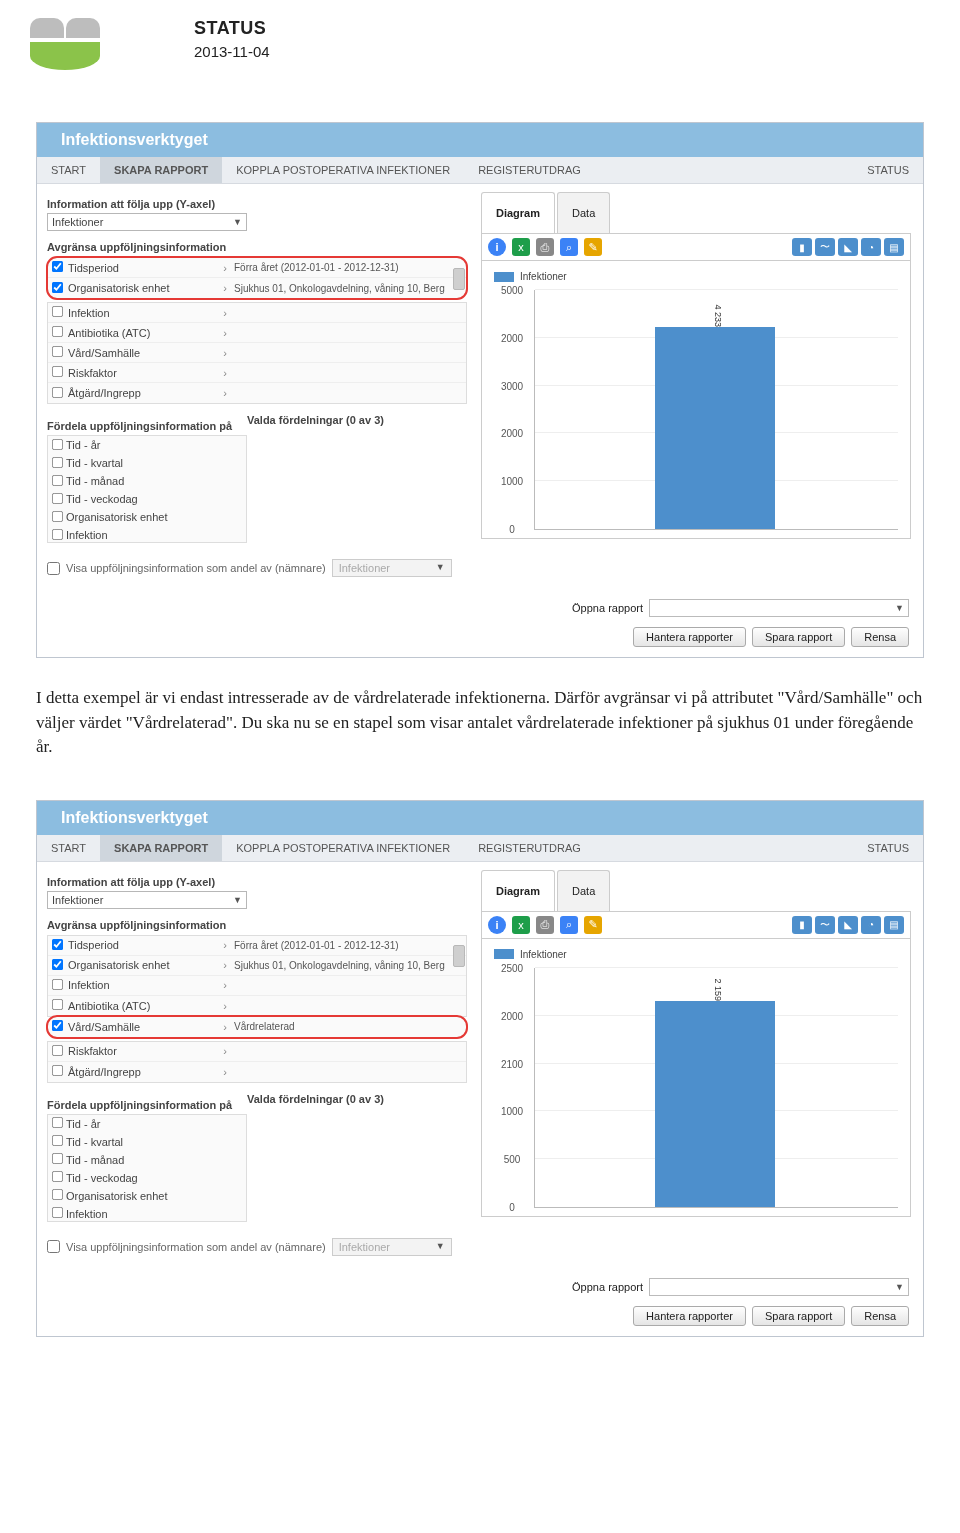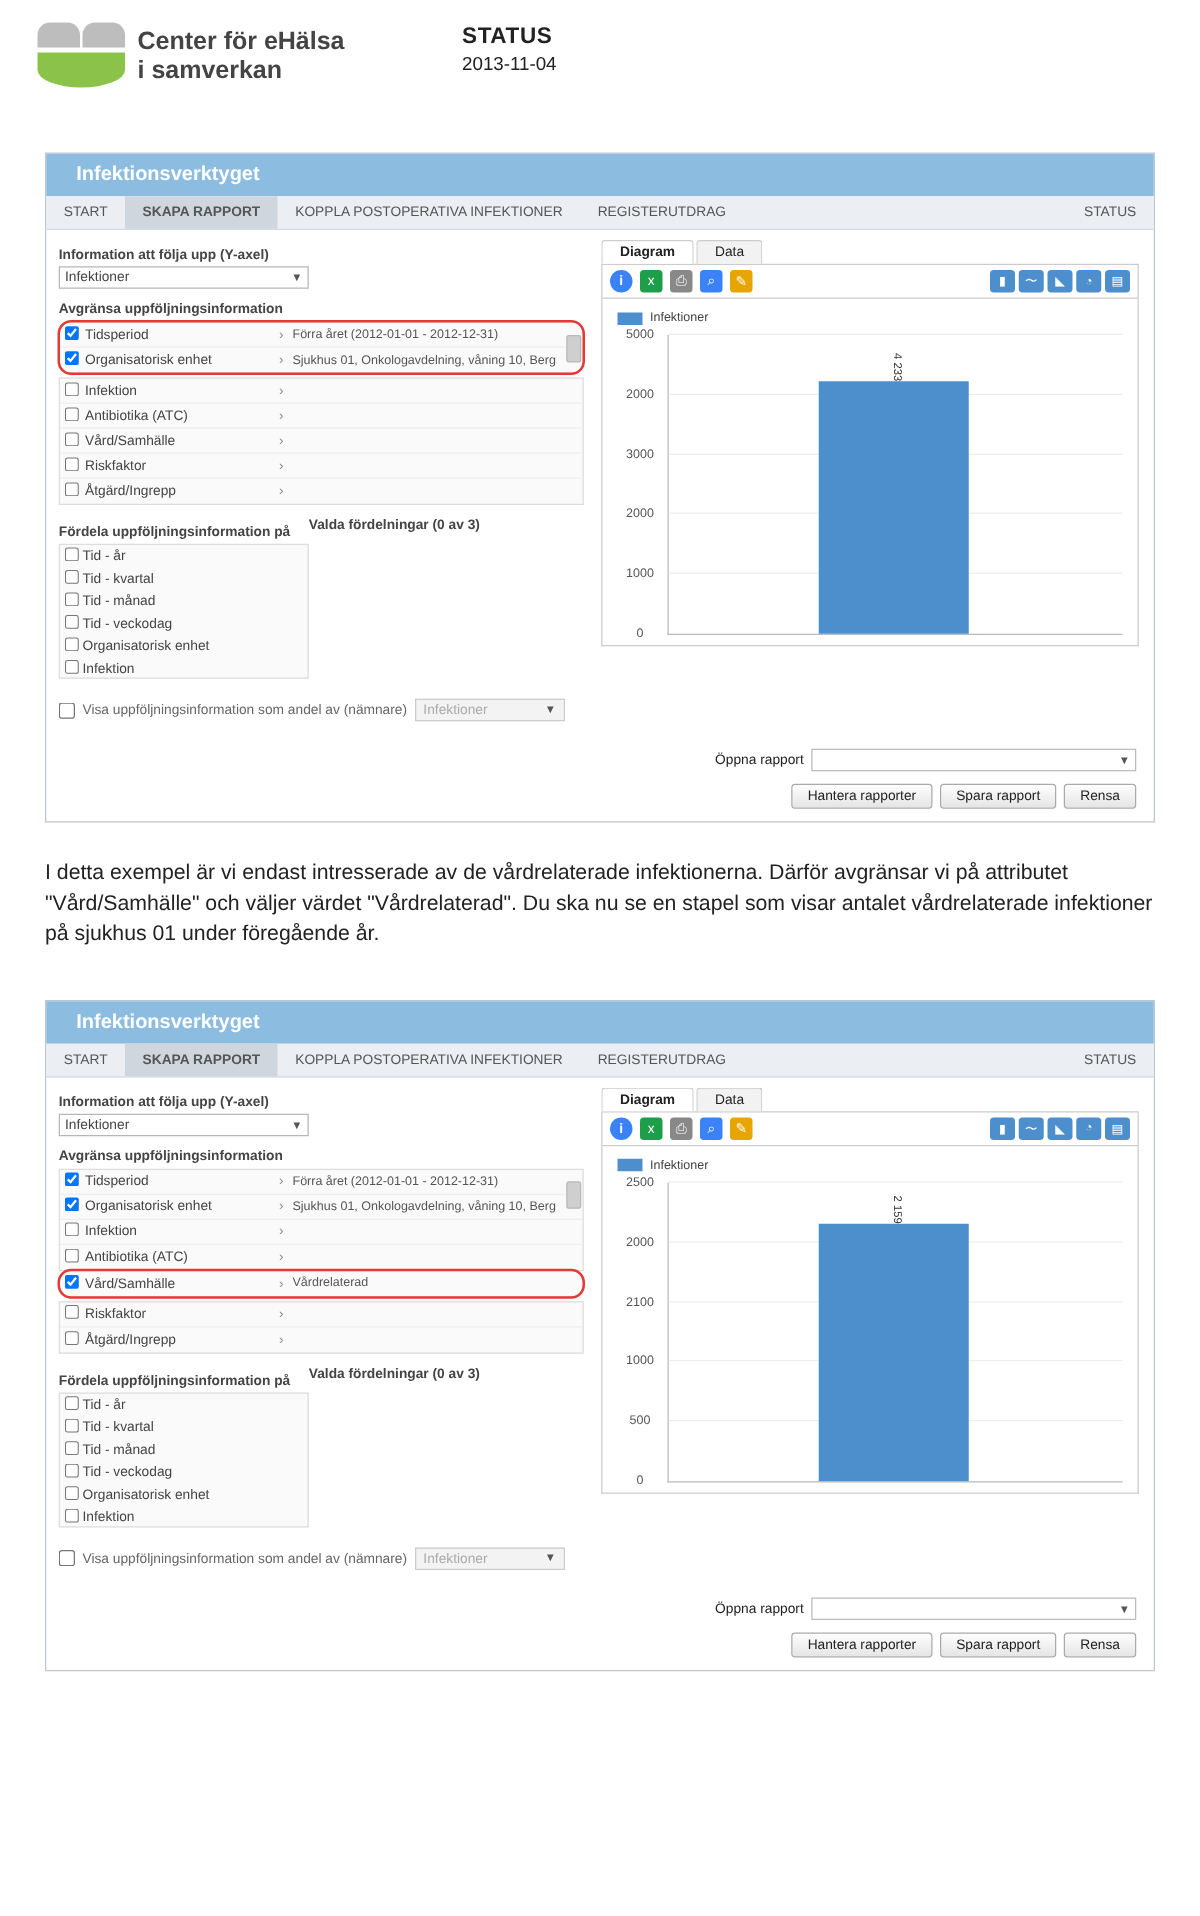--- a/index.html
+++ b/index.html
@@ -108,21 +108,21 @@
   }
   .split-item { display: flex; align-items: center; height: 18px; font-size: 11px; }
   .split-col2 { font-weight: bold; font-size: 11px; }
   .andel-row { display:flex; align-items:center; margin-top:16px; gap:6px; font-size:11px; color:#666;}
   .readonly-field { border:1px solid #ccc; background:#f3f3f3; padding:2px 6px; width:120px; color:#aaa; font-size:11px; display:flex; justify-content:space-between;}
   .tabs { display: flex; gap: 2px; }
   .tab {
     border: 1px solid #ccc;
     border-bottom: none;
     background: #f2f2f2;
-    padding: 3px 14px;
+    padding: 14px 14px;
     font-size: 11px;
     border-radius: 3px 3px 0 0;
   }
   .tab.active { background: #fff; font-weight: bold;}
   .toolbar {
     border: 1px solid #ccc;
     padding: 4px 6px;
     display: flex;
     align-items: center;
     gap: 6px;
@@ -168,39 +168,35 @@
   .btn {
     border:1px solid #aaa;
     background: linear-gradient(#fefefe,#e5e5e5);
     padding: 3px 12px;
     font-size: 11px;
     border-radius: 3px;
     cursor: pointer;
   }
   .body-text {
     margin: 28px 36px;
-    font-family: Liberation Sans, sans-serif;
+    font-family: Liberation Serif, serif;
     font-size: 17px;
     line-height: 1.45;
     color: #222;
   }
 </style>
 </head>
 <body>
 
 <div class="doc-header">
   <div class="logo-block">
     <div class="logo-glyph">
       <div class="top1"></div>
         <div class="top2"></div>
         <div class="bot"></div>
-    </div>
-    <div class="logo-text">
-      <div>Center för eHälsa</div>
-      <div>i samverkan</div>
     </div>
   </div>
   <div class="doc-meta">
     <div class="rapport">STATUS</div>
     <div class="date">2013-11-04</div>
   </div>
 </div>
 
 <div class="screenshot-frame">
   <div class="app-header">Infektionsverktyget</div>

